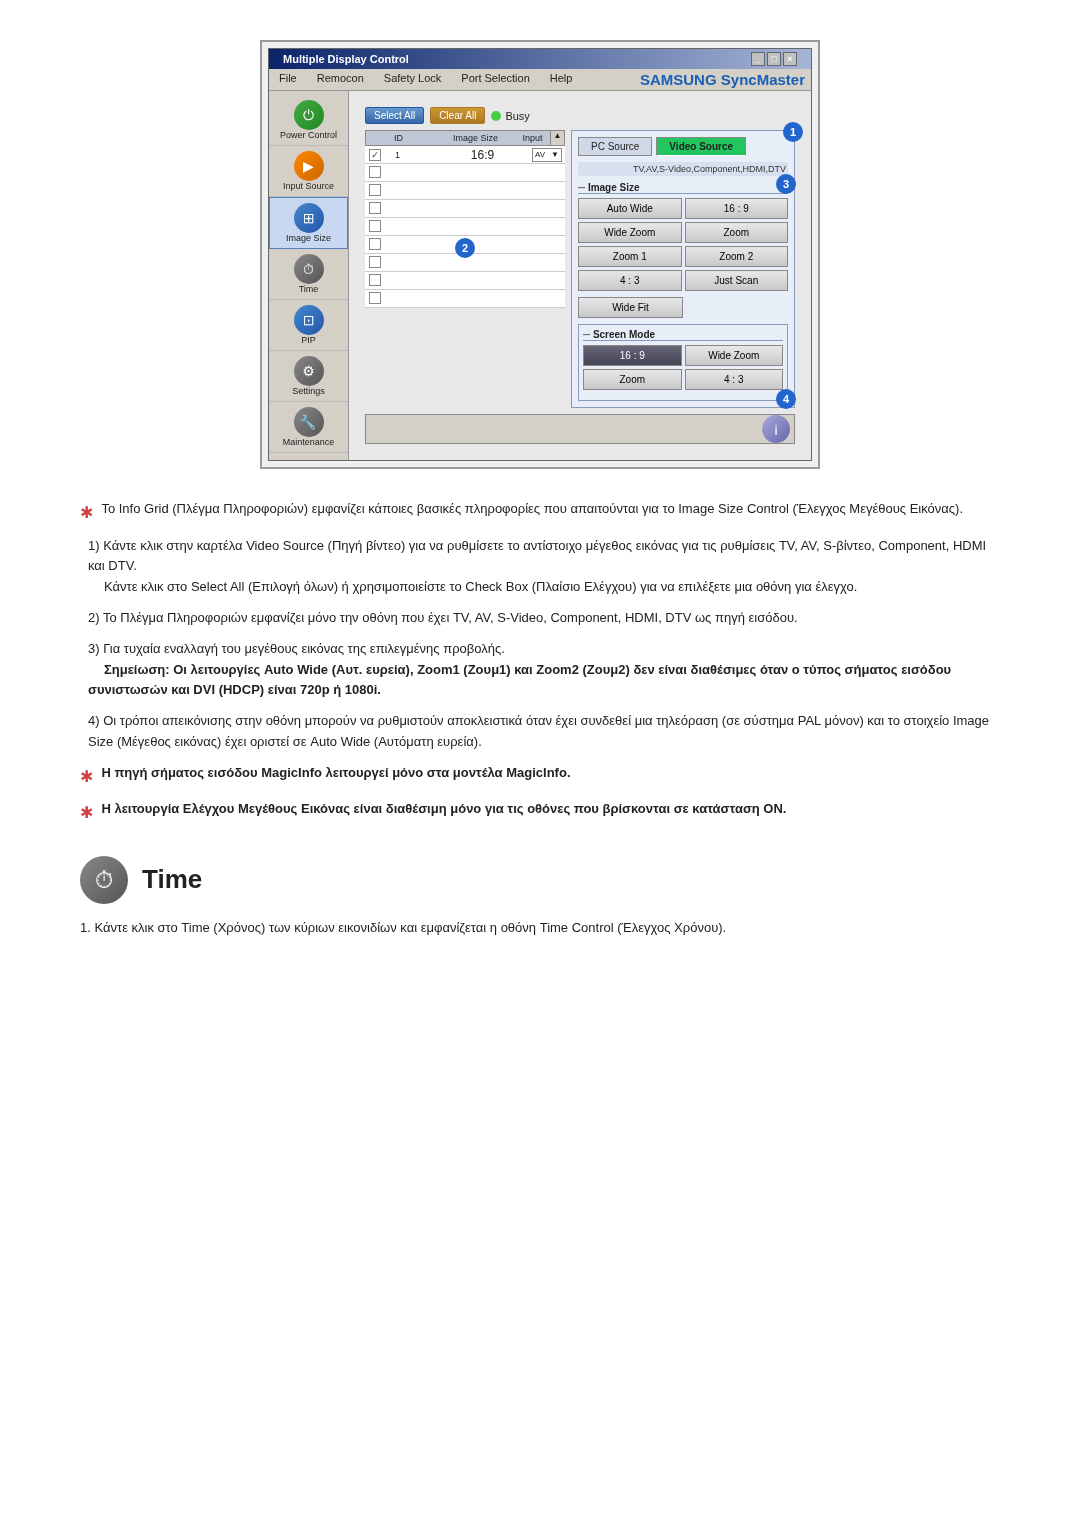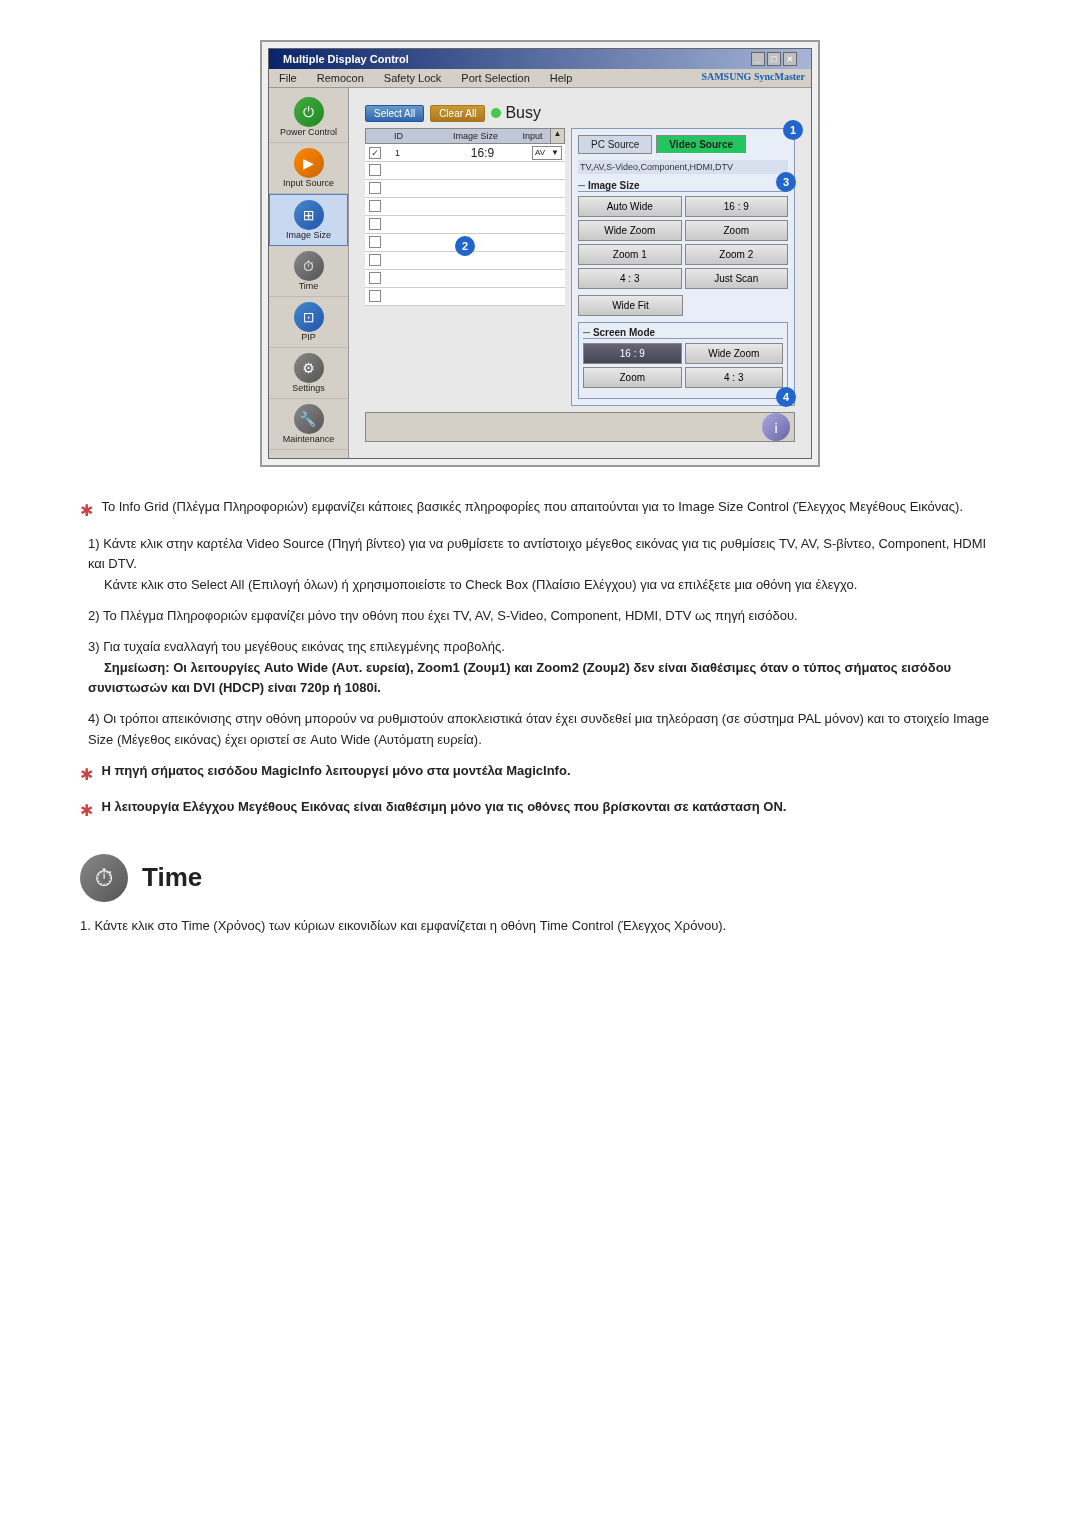--- a/index.html
+++ b/index.html
@@ -63,23 +63,22 @@
       border-bottom: 1px solid #999;
       font-size: 11px;
     }
     .menu-item {
       cursor: pointer;
       padding: 1px 4px;
     }
     .samsung-logo {
       color: #1a5fb4;
       font-weight: bold;
-      font-size: 10px;
+      font-size: 15px;
       margin-left: auto;
-      font-family: Liberation Serif, serif;
     }
     .app-content {
       display: flex;
       background: #e8e8e8;
     }
 
     
     .sidebar {
       width: 80px;
       background: #d4d0c8;
@@ -150,21 +149,21 @@
       border: 1px solid #aa7722;
       padding: 2px 8px;
       font-size: 10px;
       cursor: pointer;
       border-radius: 2px;
     }
     .busy-indicator {
       display: flex;
       align-items: center;
       gap: 4px;
-      font-size: 16px;
+      font-size: 11px;
     }
     .busy-dot {
       width: 10px;
       height: 10px;
       border-radius: 50%;
       background: #44cc44;
     }
 
     
     .table-area {
@@ -236,20 +235,21 @@
       background: #22c55e;
       border-bottom-color: white;
       font-weight: bold;
     }
     .source-subtitle {
       font-size: 9px;
       color: #333;
       margin-bottom: 6px;
       padding: 2px;
       background: #d8e0f0;
+      text-align: right;
     }
     .section-label {
       font-size: 10px;
       font-weight: bold;
       margin-bottom: 4px;
       border-bottom: 1px solid #8899bb;
     }
     .btn-grid {
       display: grid;
       grid-template-columns: 1fr 1fr;

